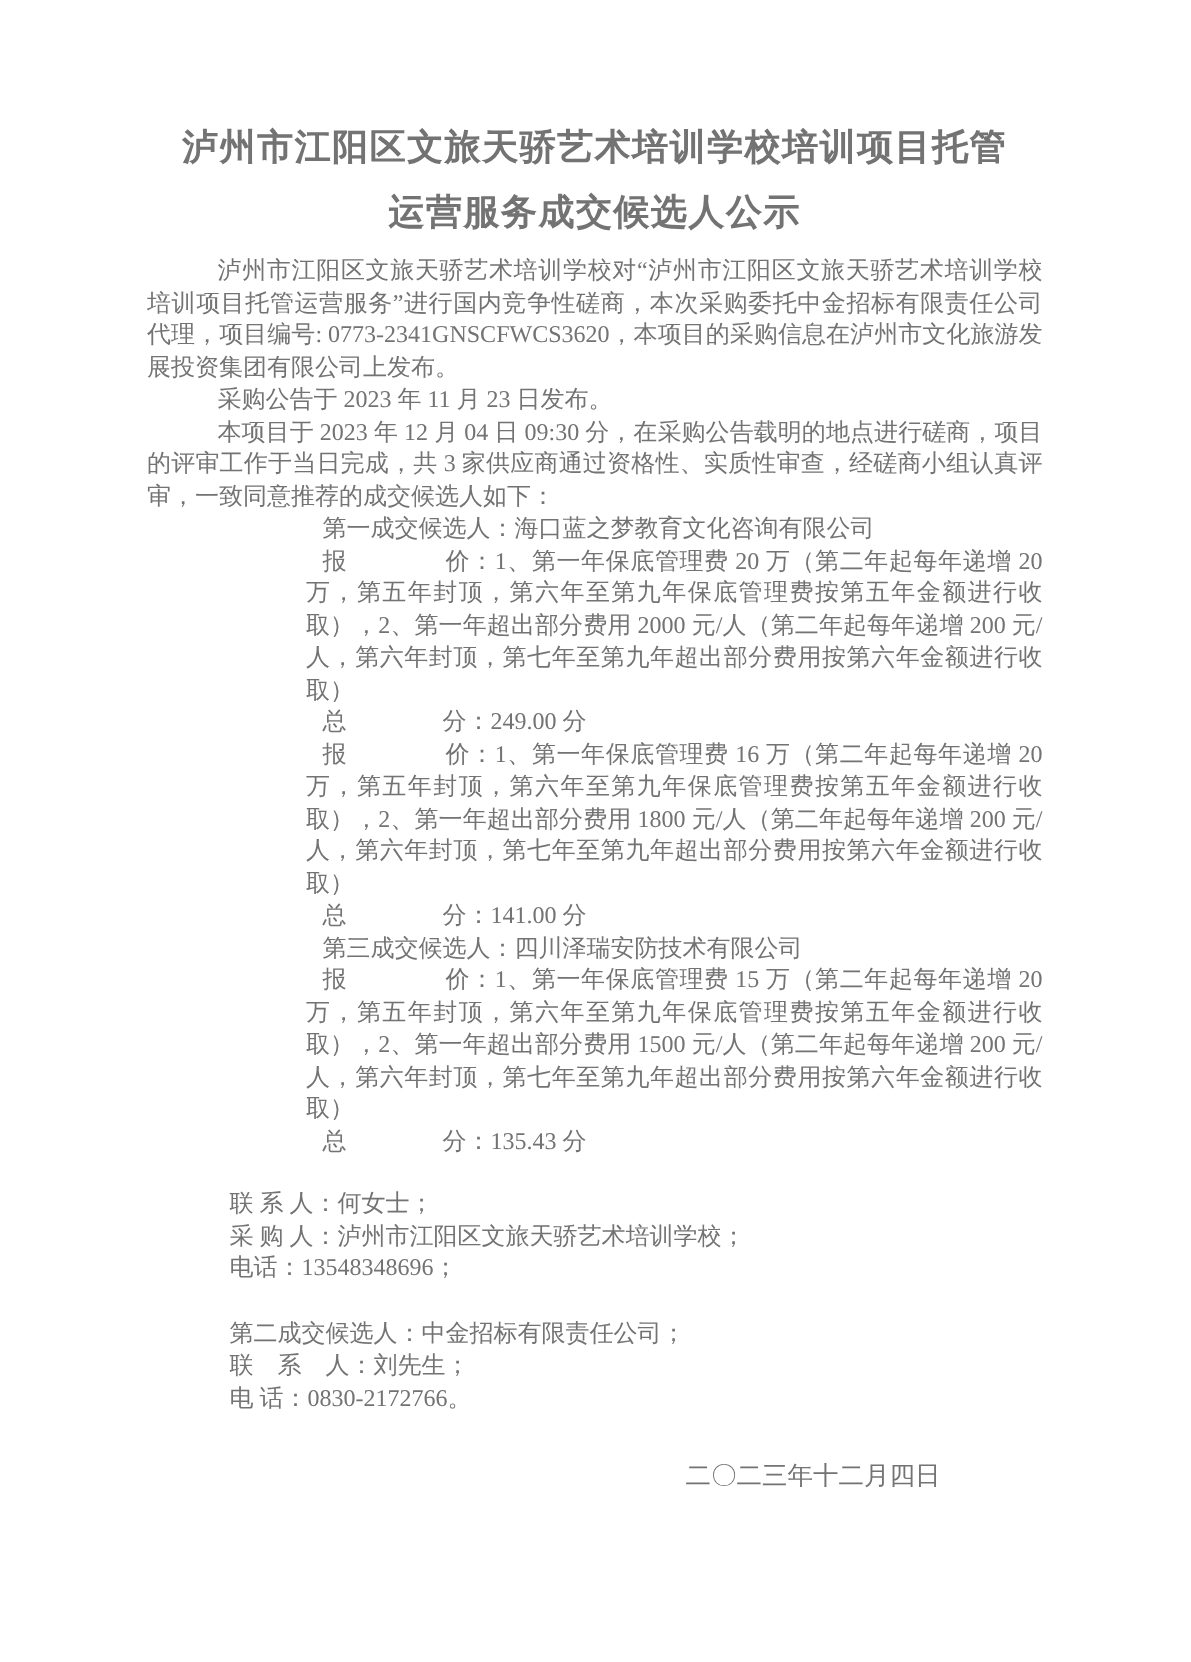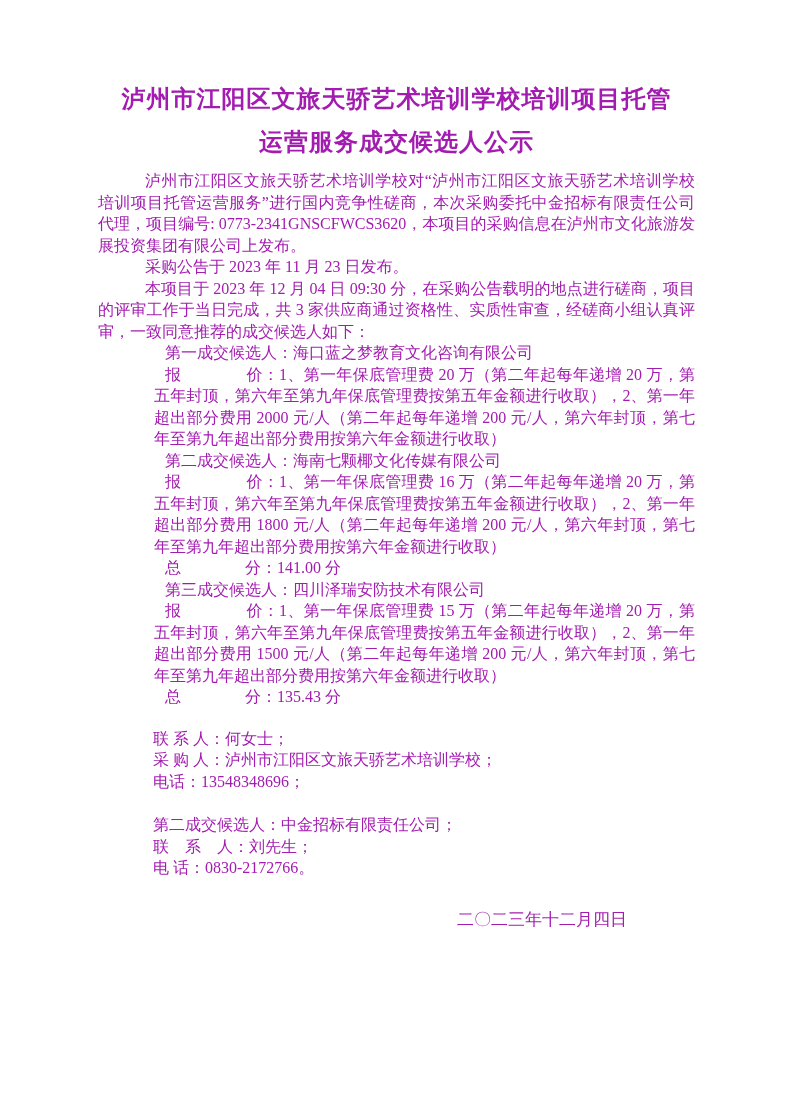--- a/index.html
+++ b/index.html
@@ -2,42 +2,42 @@
 <html><head>
 <meta charset="utf-8">
 <style>
   * { margin:0; padding:0; box-sizing:border-box; }
   html,body { background:#ffffff; }
   .page {
     position:relative;
     width:794px; height:1108px;
     margin:0 auto;
     background:#ffffff;
-    color:#a21caf;
+    color:#737373;
     font-family:"Liberation Serif","DejaVu Serif",serif;
     overflow:hidden;
   }
   .content {
     padding:78px 99px 0 98px;
   }
   h1.doc-title {
     font-size:24px;
     line-height:43px;
     font-weight:bold;
     text-align:center;
     letter-spacing:1px;
     margin-bottom:6px;
   }
   p.para {
     font-size:16px;
     line-height:21.5px;
     text-align:justify;
   }
   p.indent { text-indent:47px; }
-  .candidates { margin-left:56px; }
+  .candidates { margin-left:106px; }
   .candidates p.para { text-indent:11px; }
   .contact p.para { padding-left:55px; text-align:left; }
   .spacer-a { height:20px; }
   .spacer-b { height:22px; }
   .date-line {
     margin-top:30px;
     font-size:17px;
     line-height:22px;
     text-align:right;
     padding-right:68px;
@@ -51,22 +51,22 @@
 
     <h1 class="doc-title"><span>泸州市江阳区文旅天骄艺术培训学校培训项目托管</span><br><span>运营服务成交候选人公示</span></h1>
 
     <p class="para indent">泸州市江阳区文旅天骄艺术培训学校对“泸州市江阳区文旅天骄艺术培训学校培训项目托管运营服务”进行国内竞争性磋商，本次采购委托中金招标有限责任公司代理，项目编号: 0773-2341GNSCFWCS3620，本项目的采购信息在泸州市文化旅游发展投资集团有限公司上发布。</p>
     <p class="para indent">采购公告于 2023 年 11 月 23 日发布。</p>
     <p class="para indent">本项目于 2023 年 12 月 04 日 09:30 分，在采购公告载明的地点进行磋商，项目的评审工作于当日完成，共 3 家供应商通过资格性、实质性审查，经磋商小组认真评审，一致同意推荐的成交候选人如下：</p>
 
     <div class="candidates">
       <p class="para">第一成交候选人：海口蓝之梦教育文化咨询有限公司</p>
       <p class="para">报　　　　价：1、第一年保底管理费 20 万（第二年起每年递增 20 万，第五年封顶，第六年至第九年保底管理费按第五年金额进行收取），2、第一年超出部分费用 2000 元/人（第二年起每年递增 200 元/人，第六年封顶，第七年至第九年超出部分费用按第六年金额进行收取）</p>
+      <p class="para">总　　　　分：249.00 分</p>
 
-      <p class="para">第二成交候选人：海南七颗椰文化传媒有限公司</p>
       <p class="para">报　　　　价：1、第一年保底管理费 16 万（第二年起每年递增 20 万，第五年封顶，第六年至第九年保底管理费按第五年金额进行收取），2、第一年超出部分费用 1800 元/人（第二年起每年递增 200 元/人，第六年封顶，第七年至第九年超出部分费用按第六年金额进行收取）</p>
       <p class="para">总　　　　分：141.00 分</p>
 
       <p class="para">第三成交候选人：四川泽瑞安防技术有限公司</p>
       <p class="para">报　　　　价：1、第一年保底管理费 15 万（第二年起每年递增 20 万，第五年封顶，第六年至第九年保底管理费按第五年金额进行收取），2、第一年超出部分费用 1500 元/人（第二年起每年递增 200 元/人，第六年封顶，第七年至第九年超出部分费用按第六年金额进行收取）</p>
       <p class="para">总　　　　分：135.43 分</p>
     </div>
 
     <div class="spacer-a"></div>
 

